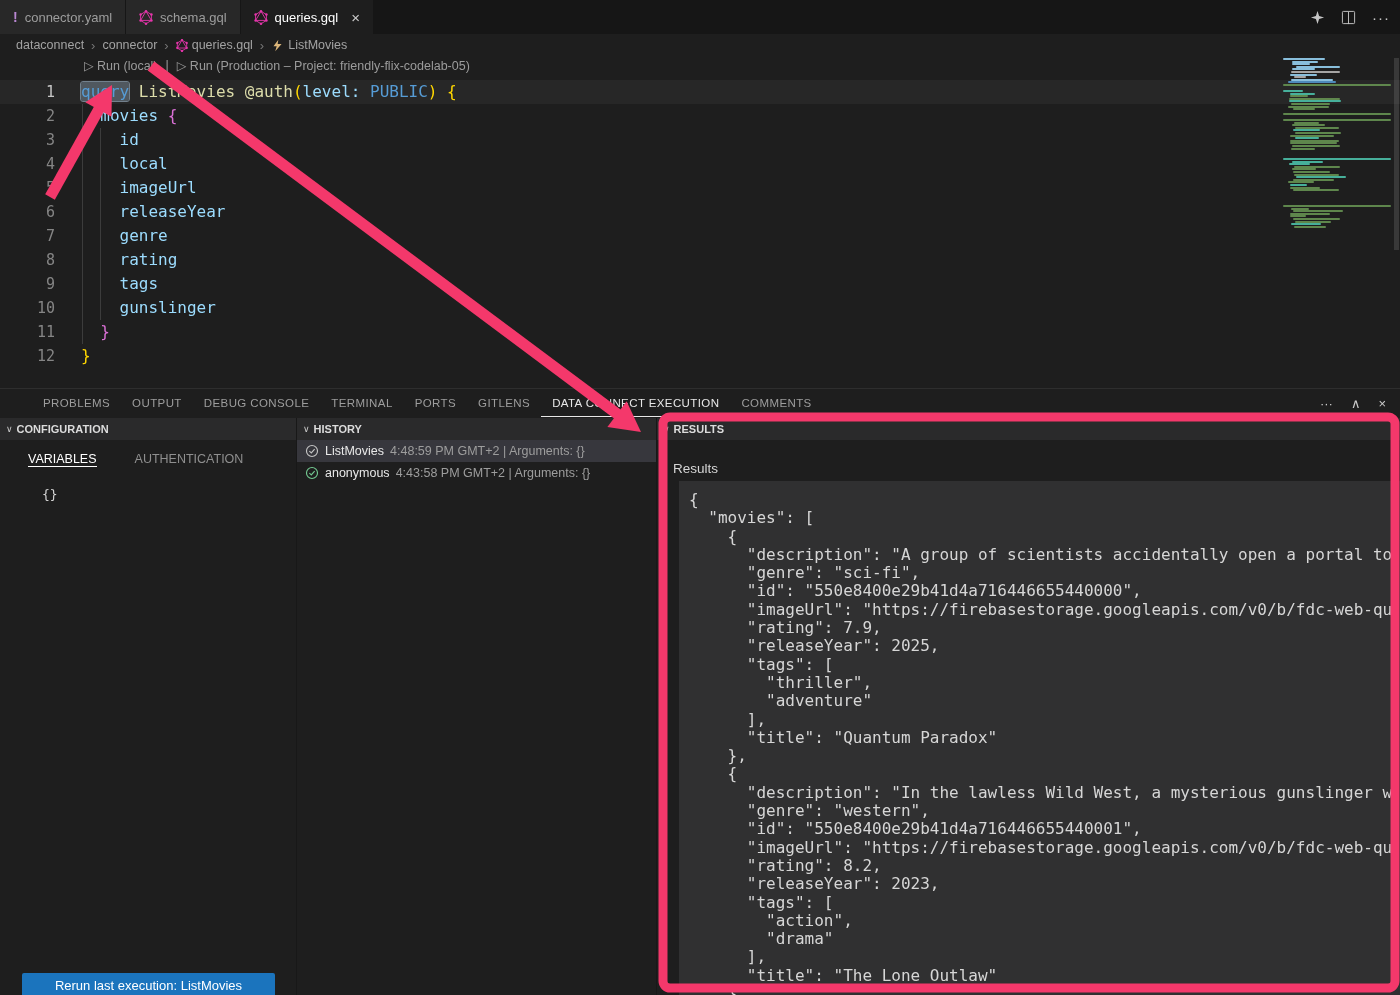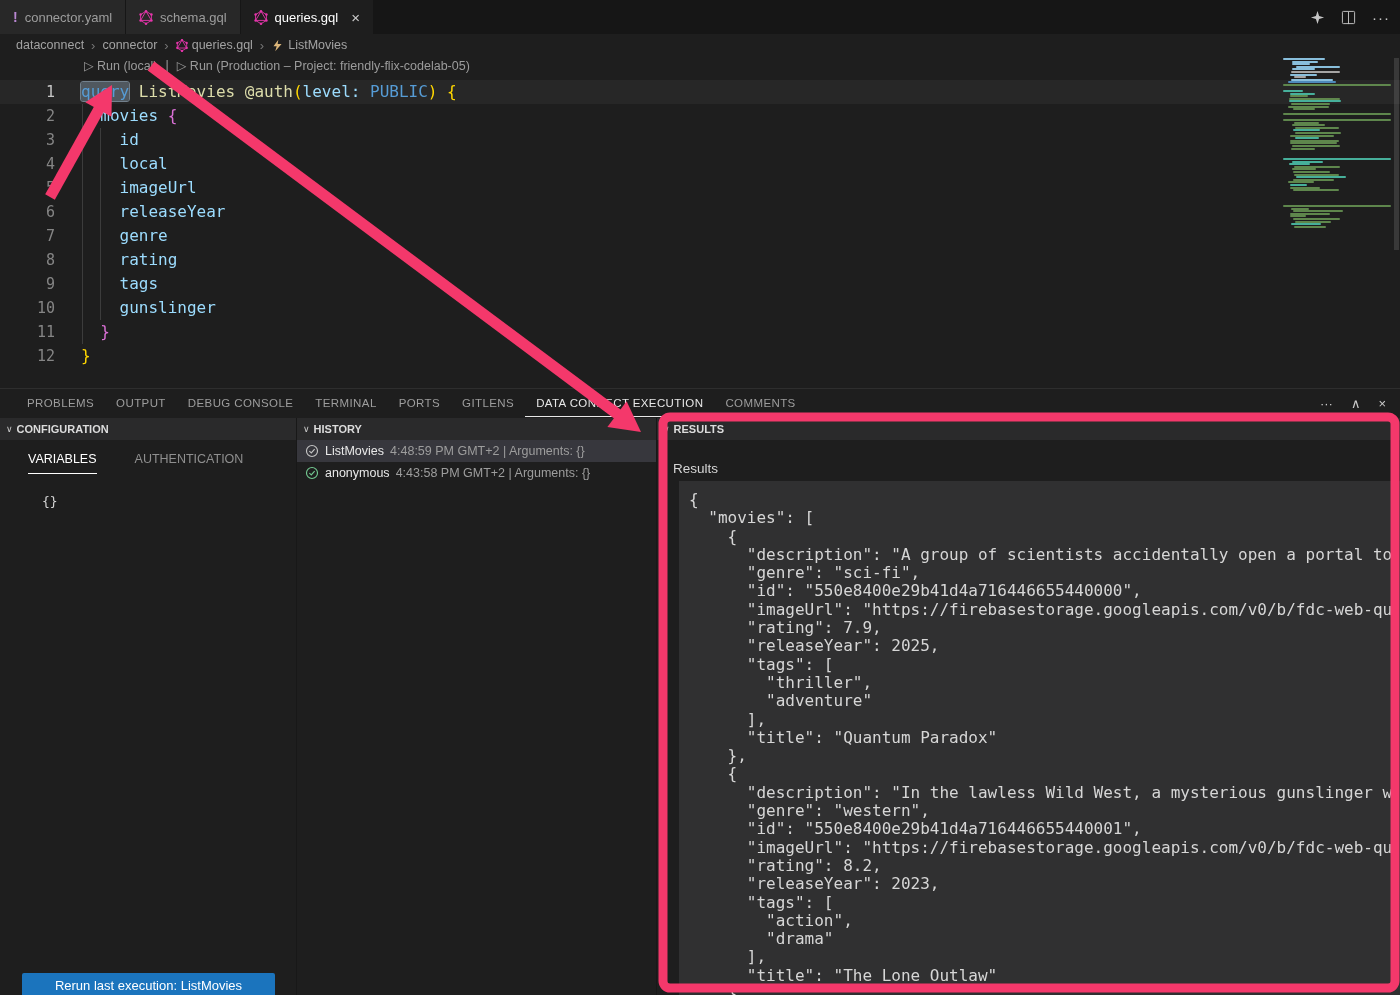--- a/index.html
+++ b/index.html
@@ -37,36 +37,36 @@
   .tok-kw{color:#569cd6} .tok-fn{color:#dcdcaa} .tok-at{color:#9cdcfe}
   .tok-b1{color:#ffd700} .tok-b2{color:#da70d6} .tok-pl{color:#d4d4d4}
   .hl { background:#50585f; outline:1px solid #72808c; border-radius:2px; }
   .guide { position:absolute; width:1px; background:#3c3c3c; }
   .minimap { position:absolute; left:1283px; top:2px; width:110px; height:236px; }
   .mm-bar { position:absolute; height:2px; border-radius:1px; }
   .vscroll { position:absolute; right:1px; top:2px; width:5px; height:192px; background:rgba(130,130,130,0.28); }
 
   
   .panel { position:absolute; top:388px; left:0; right:0; bottom:0; background:#1e1e1e; border-top:1px solid #2e2e2e; }
-  .panel-tabs { position:relative; height:28px; display:flex; align-items:stretch; padding-left:16px; }
+  .panel-tabs { position:relative; height:28px; display:flex; align-items:stretch; padding-left:32px; }
   .ptab { display:flex; align-items:center; padding:0 11px; font-size:11.5px; letter-spacing:0.4px;
           color:#9d9d9d; border-bottom:1px solid transparent; cursor:pointer; }
   .ptab.active { color:#e7e7e7; border-bottom-color:#e7e7e7; }
   .panel-actions { position:absolute; right:14px; top:0; height:28px; display:flex; align-items:center; gap:18px; color:#cccccc; font-size:13px; }
   .panel-body { position:absolute; top:29px; left:0; right:0; bottom:0; display:flex; }
   .col { position:relative; }
   .col-config { width:296px; }
   .col-history { width:360px; border-left:1px solid #181818; }
   .col-results { flex:1; border-left:1px solid #181818; overflow:hidden; }
   .section-header { height:22px; background:#2a2a2b; display:flex; align-items:center; padding-left:6px; gap:4px;
                     font-size:11px; font-weight:bold; color:#dcdcdc; cursor:pointer; }
   .chev { font-size:9px; color:#cccccc; font-weight:normal; }
 
   .cfg-tabs { display:flex; gap:38px; padding:12px 0 0 28px; }
-  .cfg-tab { font-size:12.5px; color:#8f8f8f; padding-bottom:7px; border-bottom:1px solid transparent; cursor:pointer; }
+  .cfg-tab { font-size:12.5px; color:#8f8f8f; border-bottom:1px solid transparent; cursor:pointer; }
   .cfg-tab.active { color:#ffffff; border-bottom-color:#ffffff; }
   .vars-value { margin:20px 0 0 42px; font:13px "DejaVu Sans Mono", monospace; color:#d4d4d4; }
 
   .hrow { height:22px; display:flex; align-items:center; gap:6px; padding-left:8px;
           font-size:12.5px; color:#9d9d9d; white-space:nowrap; cursor:pointer; }
   .hrow.selected { background:#37373d; }
   .hname { color:#e8e8e8; }
 
   .res-label { position:absolute; top:43px; left:16px; font-size:13.5px; color:#d6d6d6; }
   .res-pre { position:absolute; top:63px; left:22px; right:0; bottom:-30px; background:#303031;

